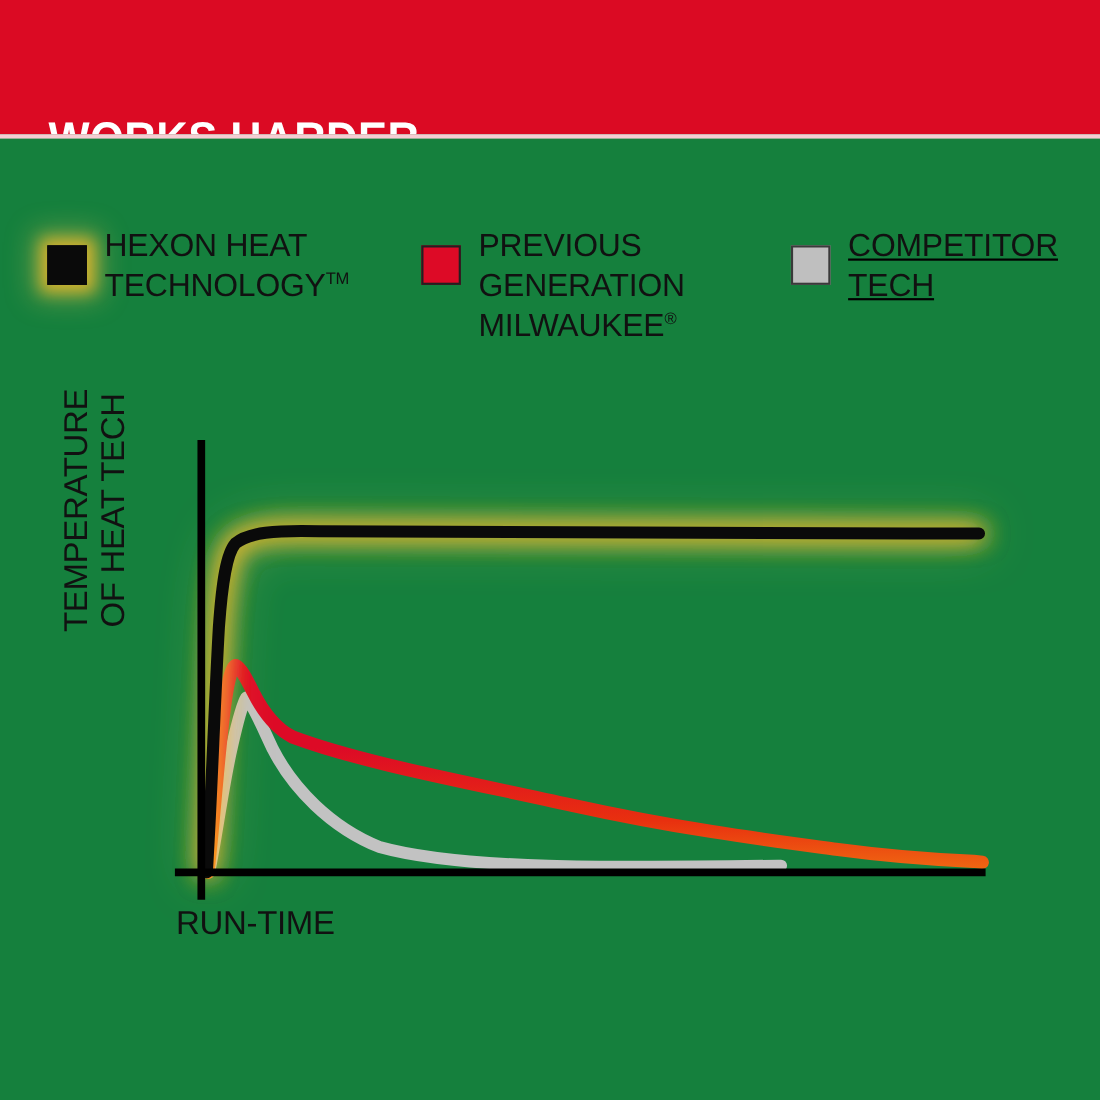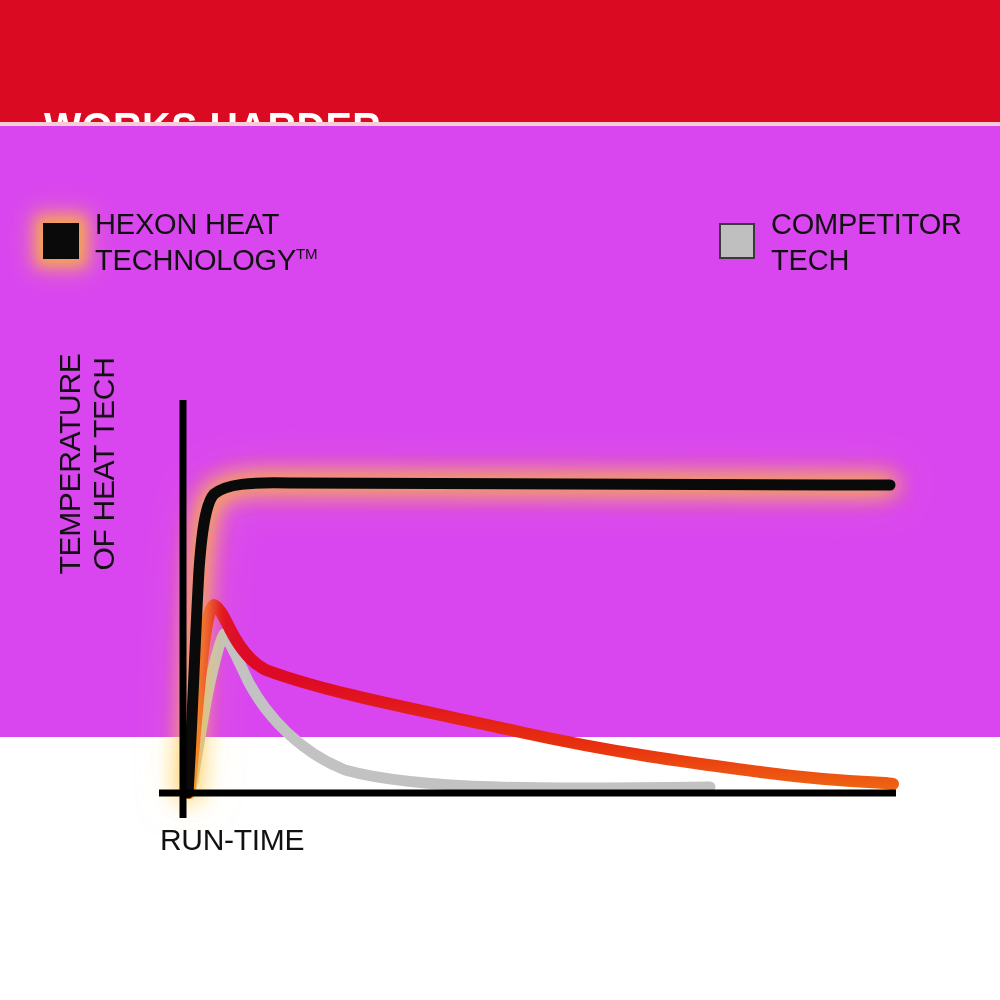--- a/index.html
+++ b/index.html
@@ -11,22 +11,22 @@
     width: 1000px;
     height: 1000px;
     overflow: hidden;
     font-family: "Liberation Sans", sans-serif;
     -webkit-font-smoothing: antialiased;
   }
 
   #page {
     position: relative;
     width: 1000px;
-    height: 737px;
-    background: #d946ef;
+    height: 1000px;
+    background: #15803d;
   }
 
   
   .banner {
     position: absolute;
     left: 0;
     top: 0;
     width: 1000px;
     height: 122px;
     background: #db0a23;
@@ -67,21 +67,21 @@
     height: 130px;
   }
   .legend-item {
     position: absolute;
     top: 0;
     display: flex;
     align-items: flex-start;
   }
   .legend-item.item-0 { left: 43px; }
   .legend-item.item-1 { left: 383px; }
-  .legend-item.item-2 { left: 719px; }
+  .legend-item.item-2 { left: 719px; text-decoration: underline; }
 
   .swatch {
     width: 36px;
     height: 36px;
     flex: 0 0 36px;
     margin-top: 17px;
     box-sizing: border-box;
   }
   .swatch.black {
     background: #0a0a0a;
@@ -160,20 +160,26 @@
   <div class="banner-underline"></div>
 
   <div class="legend">
 
     <div class="legend-item item-0">
       <span class="swatch black"></span>
       <span class="legend-label"><span>HEXON HEAT
 TECHNOLOGY</span><sup>TM</sup></span>
     </div>
 
+    <div class="legend-item item-1">
+      <span class="swatch red"></span>
+      <span class="legend-label"><span>PREVIOUS
+GENERATION
+MILWAUKEE</span><sup>®</sup></span>
+    </div>
 
     <div class="legend-item item-2">
       <span class="swatch gray"></span>
       <span class="legend-label"><span>COMPETITOR
 TECH</span></span>
     </div>
 
   </div>
 
   <svg class="chart" viewBox="0 0 1000 1000">

